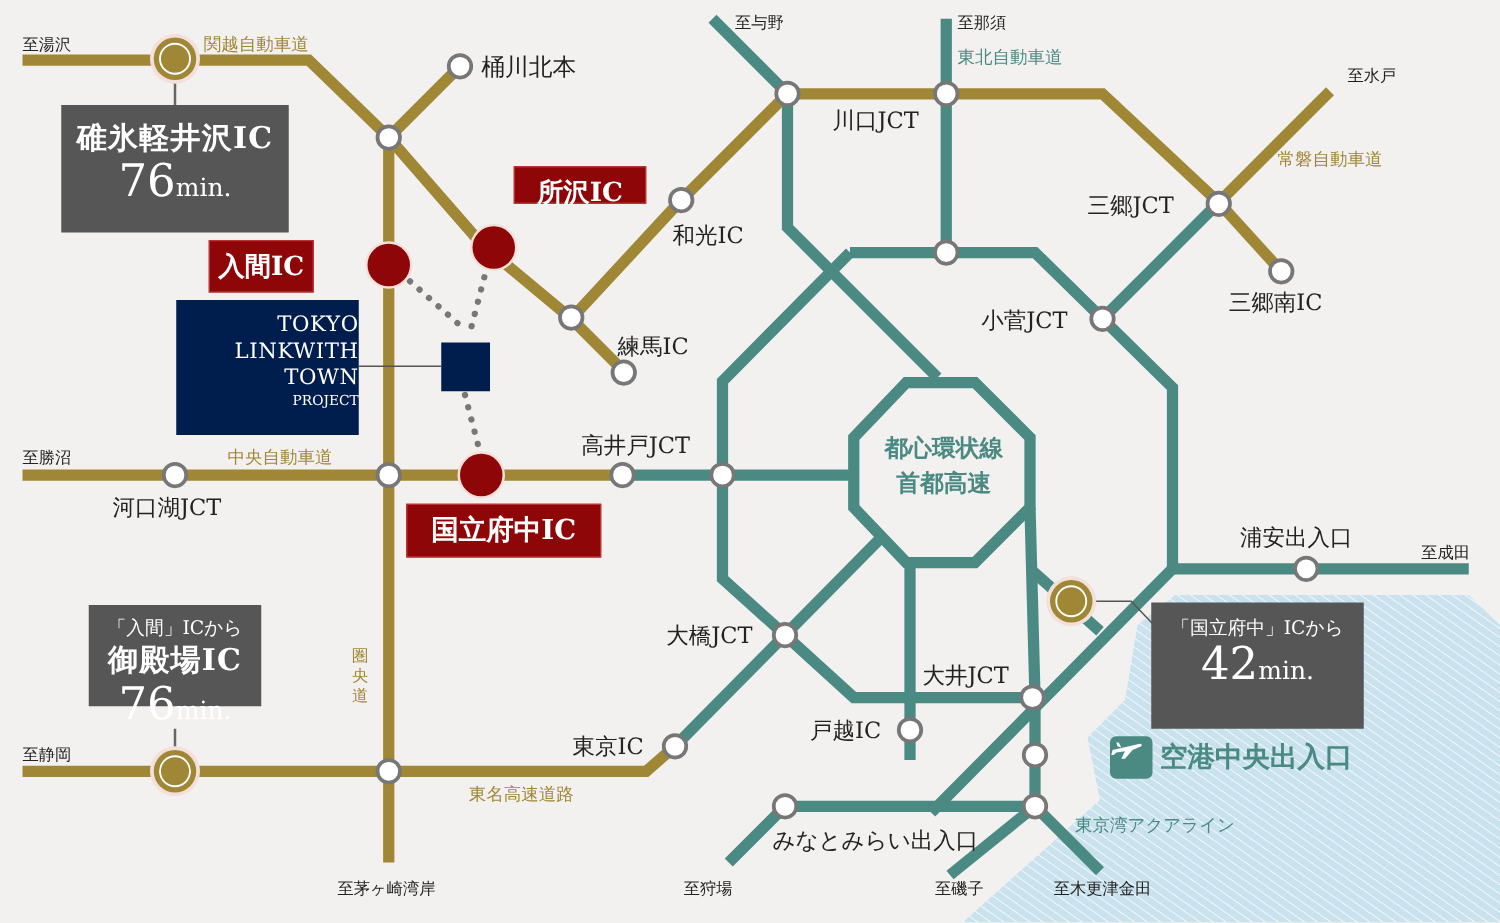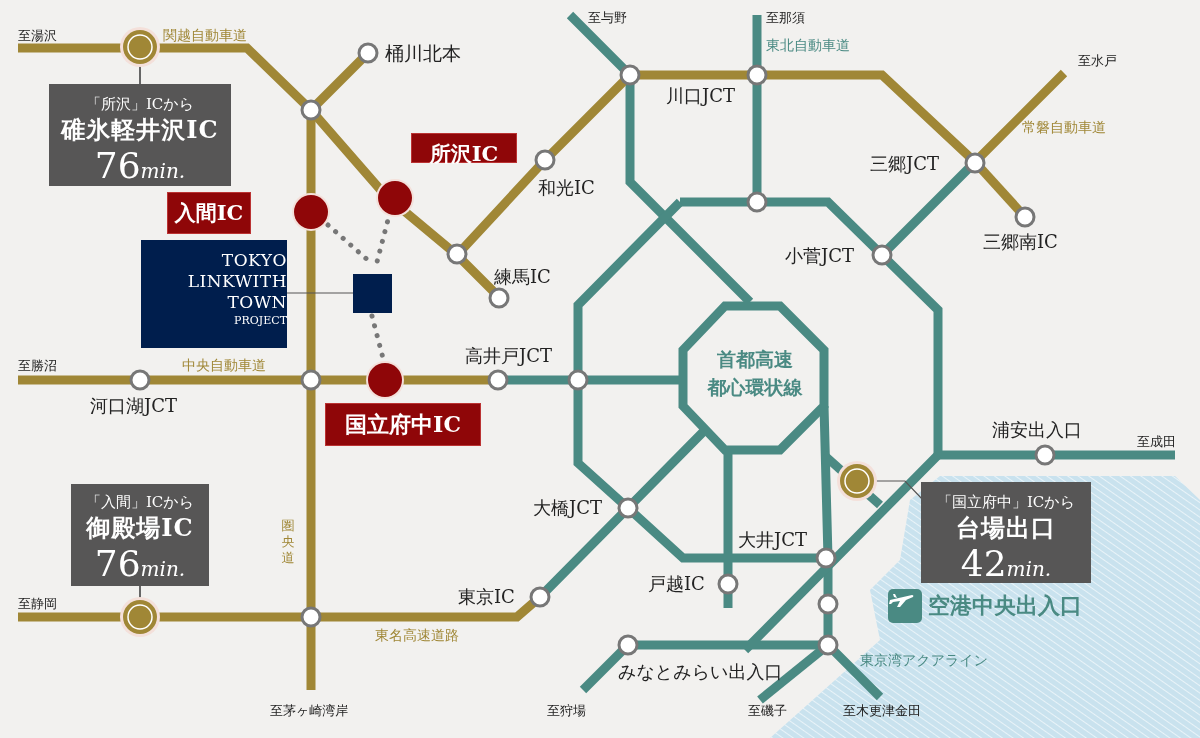--- a/index.html
+++ b/index.html
@@ -8,21 +8,21 @@
   svg { position:absolute; left:0; top:0; }
   .lbl { font-family:"DejaVu Serif","Liberation Serif",serif; fill:#222; }
   .lbl-sm { font-family:"DejaVu Sans","Liberation Sans",sans-serif; fill:#222; }
   .road-gold { font-family:"DejaVu Sans","Liberation Sans",sans-serif; fill:#a08736; }
   .road-teal { font-family:"DejaVu Sans","Liberation Sans",sans-serif; fill:#4a8a83; }
   .box { position:absolute; background:#575656; color:#fff; text-align:center; box-sizing:border-box;
          font-family:"DejaVu Serif","Liberation Serif",serif; }
   .box .l1 { font-size:15px; line-height:20px; }
   .box .l2 { font-size:24px; line-height:32px; font-weight:bold; letter-spacing:1px; }
   .box .l3 { font-size:36px; line-height:40px; }
-  .box .l3 small { font-size:20px;font-style:italic; }
+  .box .l3 small { font-size:20px; }
   .ictag { position:absolute; background:#8f0608; color:#fff; font-weight:bold; text-align:center;
            font-family:"DejaVu Serif","Liberation Serif",serif; border:1px solid #b33; box-sizing:border-box; }
   .project { position:absolute; left:141px; top:240px; width:146px; height:108px; background:#001e4d; color:#fff;
              text-align:right; font-family:"DejaVu Serif","Liberation Serif",serif; box-sizing:border-box; padding-top:10px; }
   .project .p1 { font-size:17px; line-height:21px; letter-spacing:0.5px; }
   .project .p2 { font-size:11px; line-height:16px; }
   .airport { position:absolute; left:888px; top:589px; display:flex; align-items:center; }
   .airport .plane { width:34px; height:34px; background:#4a8a83; border-radius:5px; display:flex; align-items:center; justify-content:center; }
   .airport .atext { color:#4a8a83; font-size:22px; margin-left:6px; font-weight:bold;
                     font-family:"DejaVu Serif","Liberation Serif",serif; }
@@ -183,50 +183,48 @@
   <text class="lbl" font-size="18" x="533" y="514">大橋JCT</text>
   <text class="lbl" font-size="18" x="738" y="546">大井JCT</text>
   <text class="lbl" font-size="18" x="648" y="590">戸越IC</text>
   <text class="lbl" font-size="18" x="458" y="603">東京IC</text>
   <text class="lbl" font-size="18" x="618" y="678">みなとみらい出入口</text>
 </svg>
 
 <div class="vert">圏央道</div>
 
 <div class="ring-label">
+  <div>都心環状線</div>
   <div>首都高速</div>
-  <div>都心環状線</div>
 </div>
 
 <div class="ictag" style="left:383px;top:133px;width:106px;height:30px;font-size:21px;line-height:40px;margin-left:28px;">所沢IC</div>
 <div class="ictag" style="left:167px;top:192px;width:84px;height:42px;font-size:21px;line-height:40px;">入間IC</div>
 <div class="ictag" style="left:325px;top:403px;width:156px;height:43px;font-size:22px;line-height:41px;">国立府中IC</div>
 
 <div class="project">
   <div class="p1">TOKYO</div>
   <div class="p1">LINKWITH</div>
   <div class="p1">TOWN</div>
   <div class="p2">PROJECT</div>
 </div>
 
 <div class="box" style="left:49px;top:84px;width:182px;height:102px;padding-top:10px;">
-  <div class="l1">「所沢」ICから</div>
   <div class="l2">碓氷軽井沢IC</div>
   <div class="l3"><span>76</span><small>min.</small></div>
 </div>
 
-<div class="box" style="left:71px;top:484px;width:138px;height:102px;padding-top:8px;">
+<div class="box" style="left:71px;top:484px;width:138px;height:81px;padding-top:8px;">
   <div class="l1">「入間」ICから</div>
   <div class="l2">御殿場IC</div>
   <div class="l3"><span>76</span><small>min.</small></div>
 </div>
 
 <div class="box" style="left:921px;top:482px;width:170px;height:101px;padding-top:10px;">
   <div class="l1">「国立府中」ICから</div>
-  <div class="l2">台場出口</div>
   <div class="l3"><span>42</span><small>min.</small></div>
 </div>
 
 <div class="airport">
   <div class="plane">
     <svg width="26" height="20" viewBox="0 0 26 20">
       <path d="M2 11 L24 6 Q26 6 25 8 L18 11 L12 18 L9 18 L12 12 L5 13 L3 15 L1 15 L2 11 Z M6 8 L9 9 L7 5 L5 5 Z" fill="#fff"></path>
     </svg>
   </div>
   <span class="atext">空港中央出入口</span>

